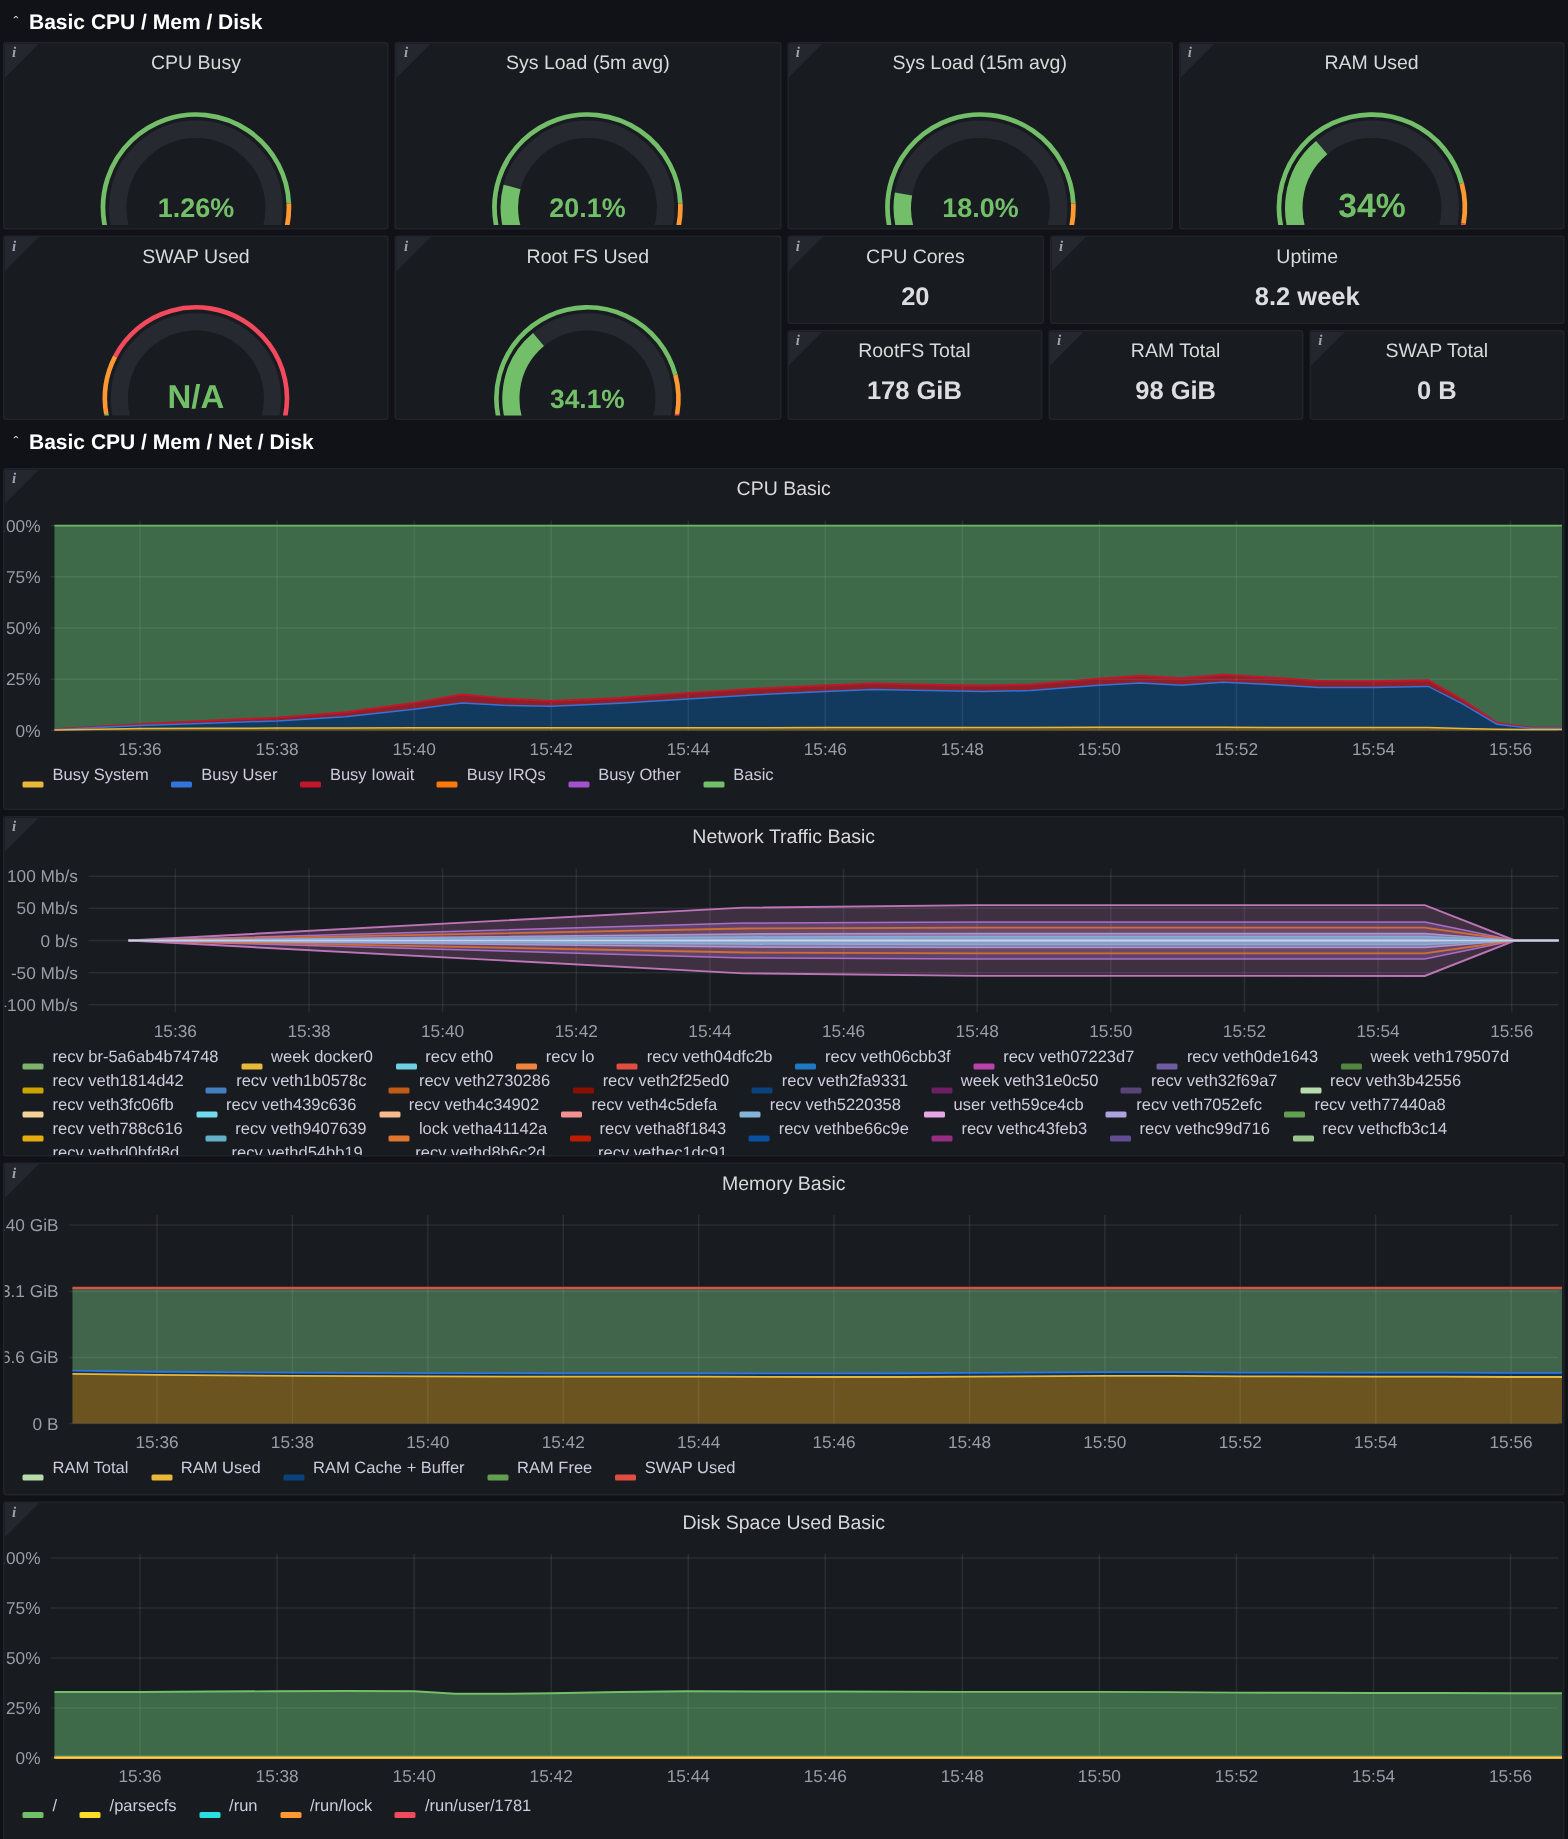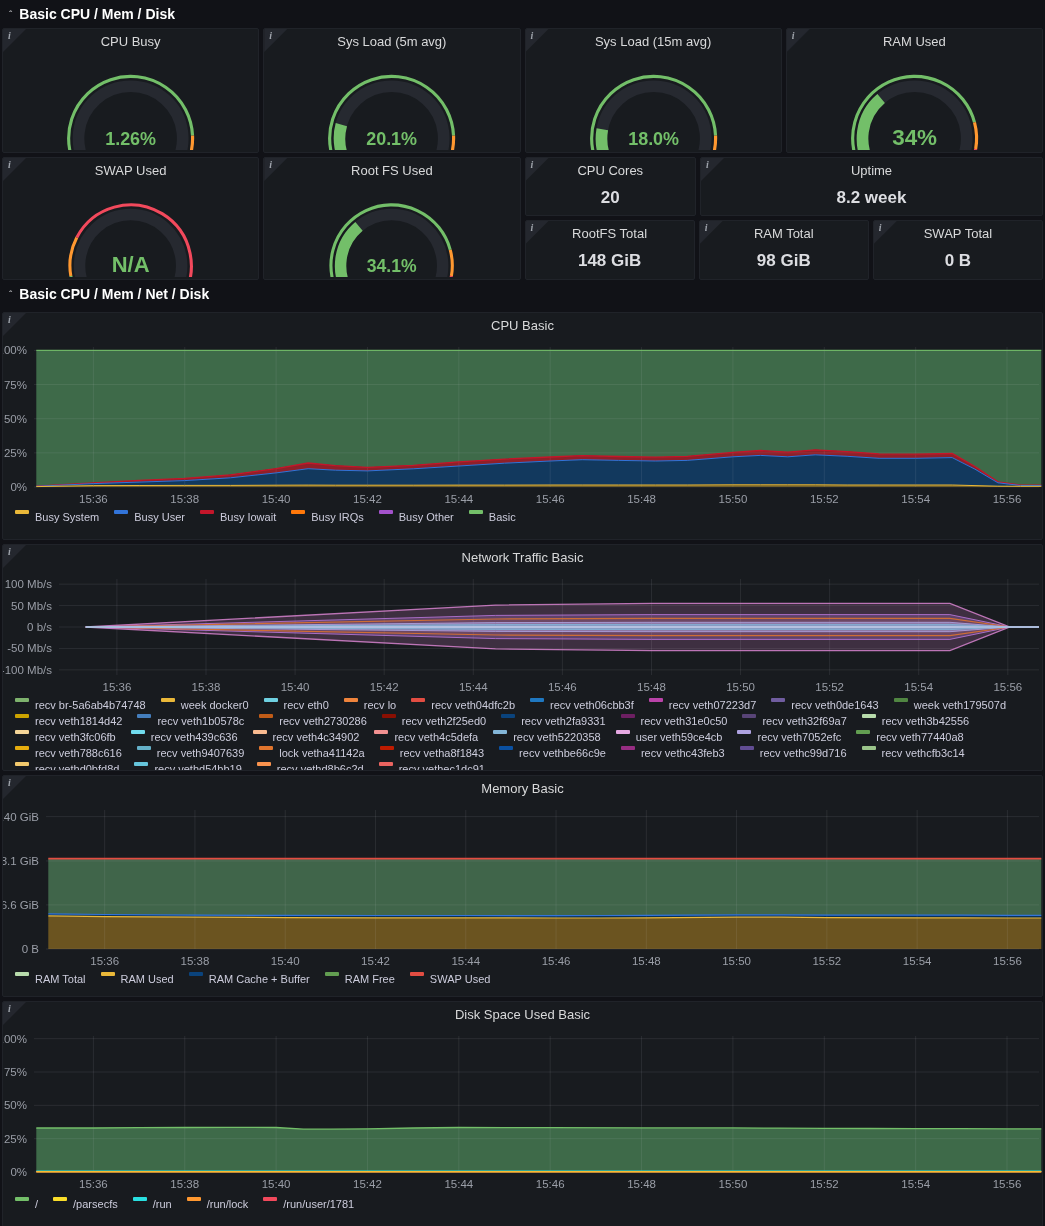--- a/index.html
+++ b/index.html
@@ -19,21 +19,21 @@
     white-space:nowrap;overflow:hidden;}
   .gwrap{position:absolute;top:24px;bottom:2px;left:0;right:0;text-align:center;}
   .gwrap svg{width:100%;height:100%;display:block;}
   .right2{grid-column:3/5;display:grid;grid-template-rows:59px 60px;gap:4px;}
   .right2 .r2top{display:grid;grid-template-columns:1fr 2fr;gap:4px;}
   .right2 .r2bot{display:grid;grid-template-columns:1fr 1fr 1fr;gap:4px;}
   .sval{text-align:center;font-size:17px;font-weight:700;color:#dcdde1;margin-top:4px;}
   .cpanel{margin-top:4px;}
   .cpanel svg.chart{display:block;width:1041px;}
   .legend{display:flex;flex-wrap:wrap;padding:1px 12px 0 12px;column-gap:15px;row-gap:1px;}
-  .li{display:flex;align-items:flex-start;gap:6px;font-size:11px;color:#ccccdc;cursor:pointer;line-height:15px;white-space:nowrap;}
+  .li{display:flex;align-items:flex-end;gap:6px;font-size:11px;color:#ccccdc;cursor:pointer;line-height:15px;white-space:nowrap;}
   .li i{width:14px;height:4px;border-radius:1px;display:block;flex:0 0 auto;}
   .p-cpu{height:228px;}
   .p-net{height:227px;}
   .p-mem{height:222px;}
   .p-disk{height:226px;}
 </style>
 </head>
 <body>
 
 <div class="dash">
@@ -158,21 +158,21 @@
           <div class="ptitle">Uptime</div>
           <div class="sval">8.2 week</div>
         </div>
       </div>
       <div class="r2bot">
         <div class="panel">
           <div class="corner">
               <span>i</span>
             </div>
           <div class="ptitle">RootFS Total</div>
-          <div class="sval">148 GiB</div>
+          <div class="sval">178 GiB</div>
         </div>
         <div class="panel">
           <div class="corner">
               <span>i</span>
             </div>
           <div class="ptitle">RAM Total</div>
           <div class="sval">98 GiB</div>
         </div>
         <div class="panel">
           <div class="corner">
@@ -373,21 +373,21 @@
         <span class="li">
           <i style="background: rgb(137, 15, 2);"></i>
           <span>recv veth2f25ed0</span>
         </span>
         <span class="li">
           <i style="background: rgb(10, 67, 124);"></i>
           <span>recv veth2fa9331</span>
         </span>
         <span class="li">
           <i style="background: rgb(109, 31, 98);"></i>
-          <span>recv veth31e0c50</span>
+          <span>week veth31e0c50</span>
         </span>
         <span class="li">
           <i style="background: rgb(88, 68, 119);"></i>
           <span>recv veth32f69a7</span>
         </span>
         <span class="li">
           <i style="background: rgb(183, 219, 171);"></i>
           <span>recv veth3b42556</span>
         </span>
         <span class="li">

